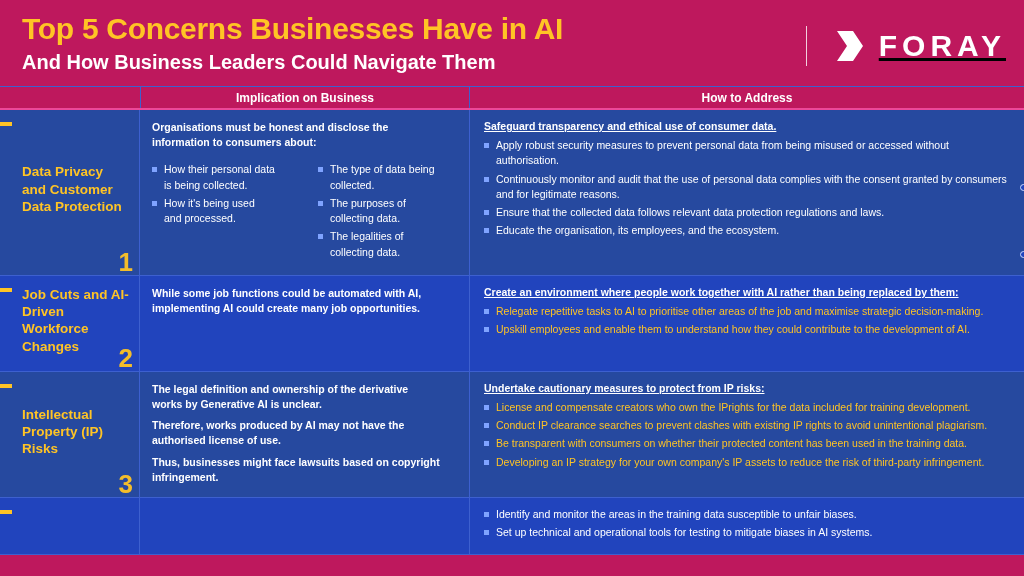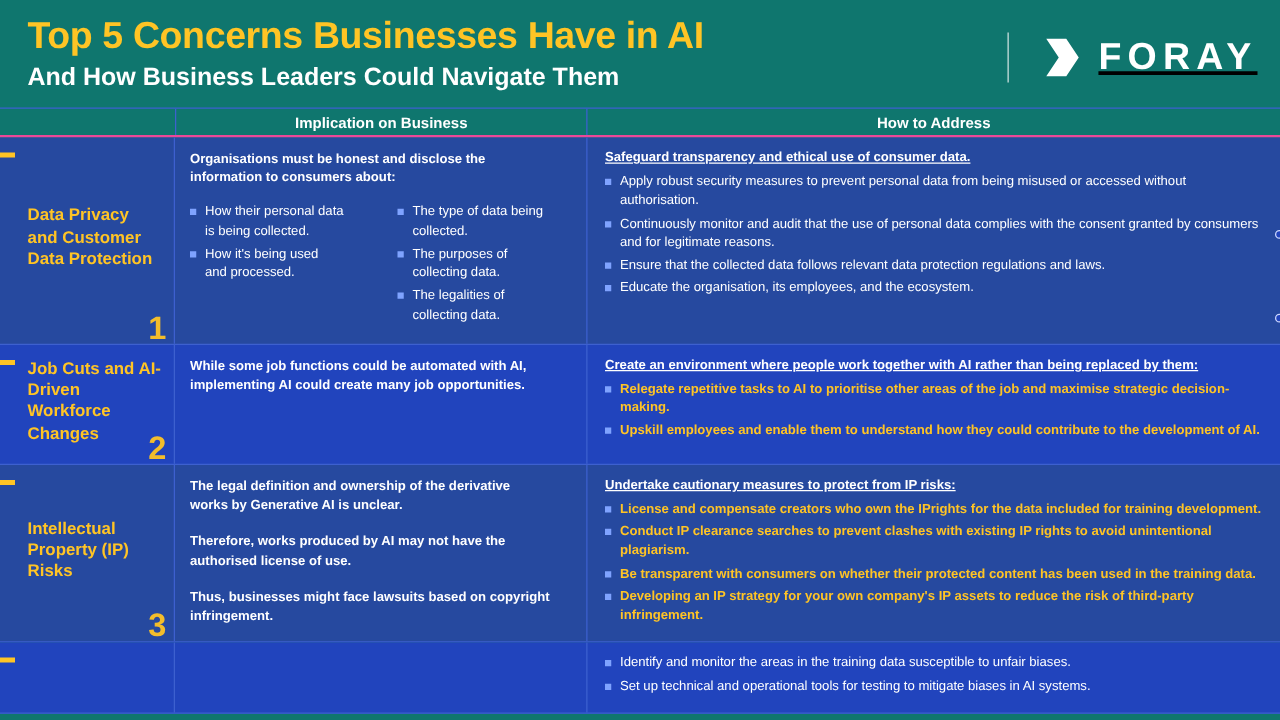--- a/index.html
+++ b/index.html
@@ -2,21 +2,21 @@
 <html><head>
 <meta charset="utf-8">
 <style>
   * { box-sizing: border-box; margin: 0; padding: 0; }
   html, body {
     width: 1024px; height: 576px;
     background: #1d3fb4;
     font-family: "Liberation Sans", sans-serif;
     overflow: hidden;
   }
-  .page { position: relative; width: 1024px; height: 576px; background:#0f766e; }
+  .page { position: relative; width: 1024px; height: 576px; background:#be185d; }
 
   
   .header {
     position: relative;
     height: 86px;
     padding: 12px 18px 0 22px;
     display: flex;
     align-items: flex-start;
     justify-content: space-between;
   }
@@ -131,21 +131,21 @@
     padding-left: 12px;
     margin-bottom: 3px;
   }
   li::before {
     content: "";
     position: absolute;
     left: 0; top: 5px;
     width: 5px; height: 5px;
     background: #7fa3ff;
   }
-  .yellow { color: #ffc425; font-weight: bold; }
+  .yellow { color: #ffc425; font-weight: normal; }
   .two-col {
     display: grid;
     grid-template-columns: 1fr 1fr;
     column-gap: 14px;
     margin-top: 6px;
     gap: 43px;
   }
   .two-col ul li { font-weight: normal; }
   .handles { position:absolute; right:-3px; top:32%; }
   .handle {

